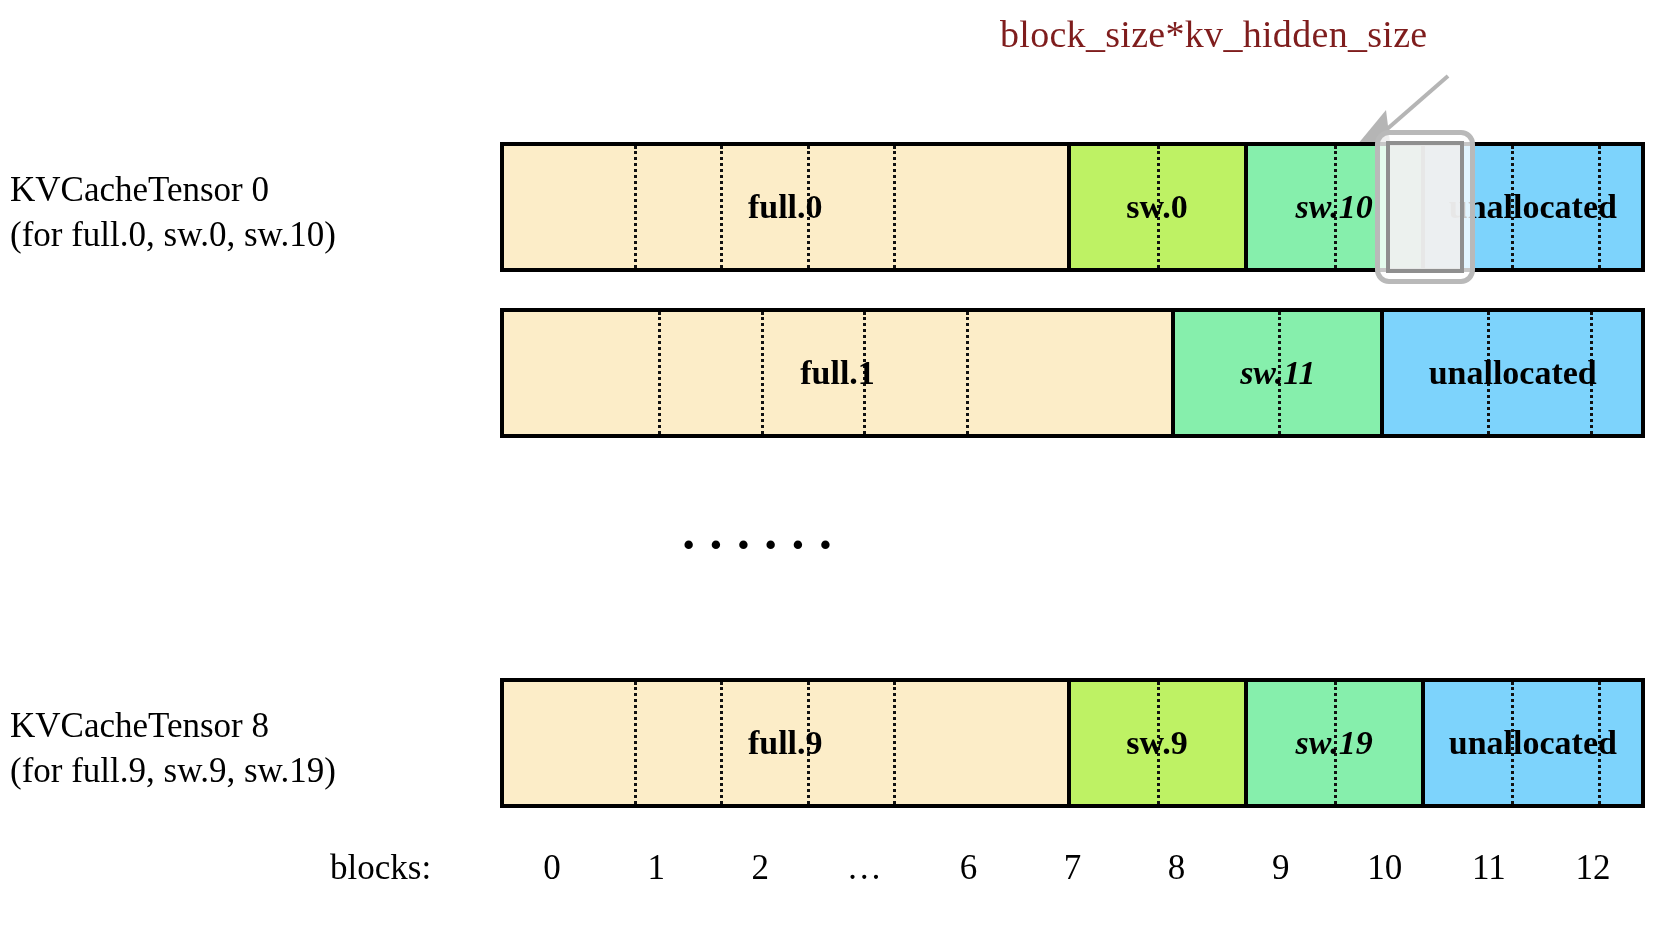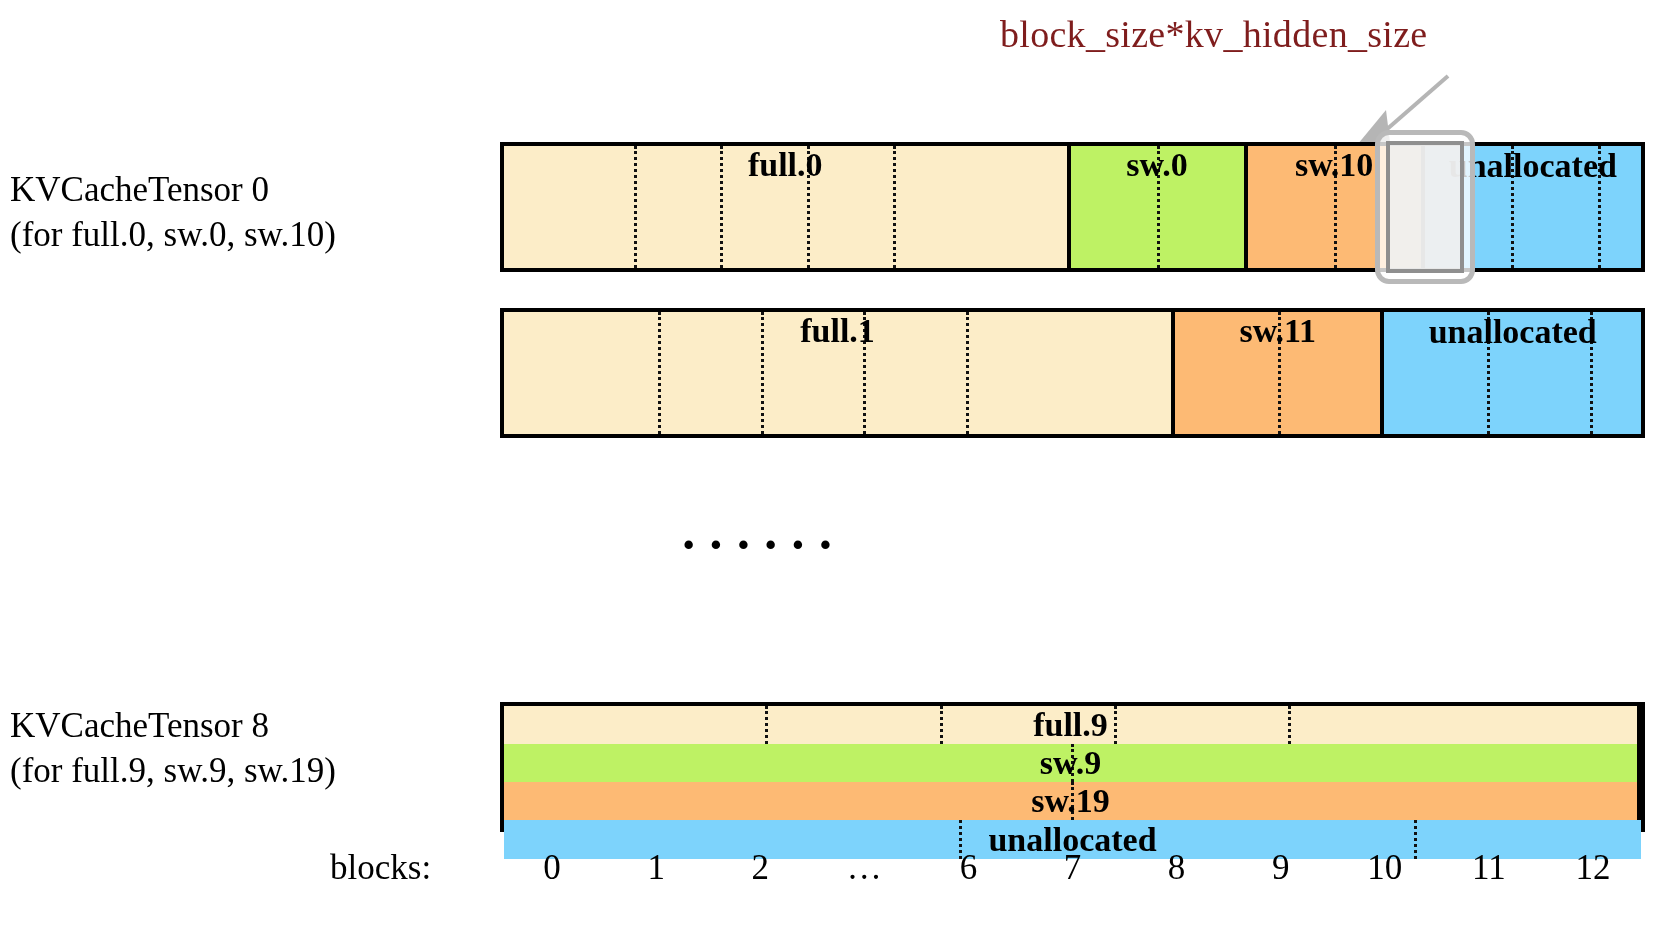--- a/index.html
+++ b/index.html
@@ -55,34 +55,34 @@
     height: 130px;
     box-sizing: border-box;
     border: 4px solid #000000;
     display: flex;
     background: #ffffff;
   }
   .seg {
     position: relative;
     box-sizing: border-box;
     display: flex;
-    align-items: flex-start;
+    align-items: center;
     justify-content: center;
     font-weight: bold;
     font-size: 34px;
     color: #000000;
     overflow: visible;
     border-right: 4px solid #000000;
   }
   .seg:last-child { border-right: none; }
   .seg-label { position: relative; z-index: 3; }
 
   .seg.full  { background: #FCEDC8; flex: 6.5 0 0; }
   .seg.sw1   { background: #bef264; flex: 2 0 0; }
-  .seg.sw2   { background: #fdba74; flex: 2 0 0; }
+  .seg.sw2   { background: #86efac; flex: 2 0 0; font-style: italic; }
   .seg.unal  { background: #7dd3fc; flex: 2.5 0 0; text-align: center; line-height: 1.15; }
 
   
   .dots {
     position: absolute;
     inset: 0;
     z-index: 1;
     pointer-events: none;
   }
   .dot-line {
@@ -226,21 +226,21 @@
       <span class="seg-label">unallocated</span>
     </div>
   </div>
 
   <div class="ellipsis">······</div>
 
   <div class="row-label" style="top:704px;">
     <span>KVCacheTensor 8</span>
     <span class="l2">(for full.9, sw.9, sw.19)</span>
   </div>
-  <div class="bar" style="top:702px;flex-direction:column;">
+  <div class="bar" style="top:678px;">
     <div class="seg full">
       <div class="dots">
         <div class="dot-line" style="left:23.07%"></div>
         <div class="dot-line" style="left:38.46%"></div>
         <div class="dot-line" style="left:53.84%"></div>
         <div class="dot-line" style="left:69.23%"></div>
       </div>
       <span class="seg-label">full.9</span>
     </div>
     <div class="seg sw1">

